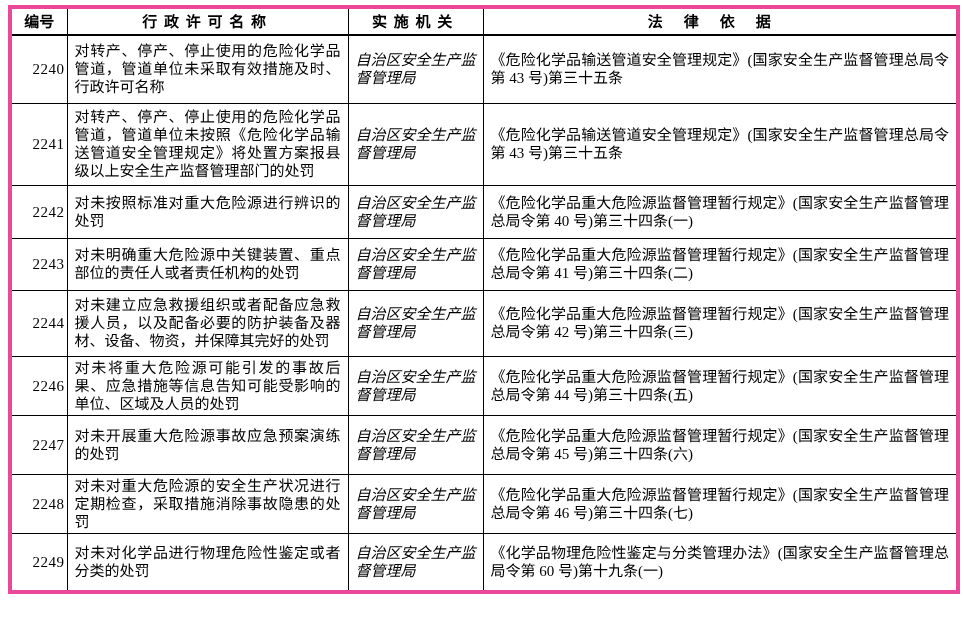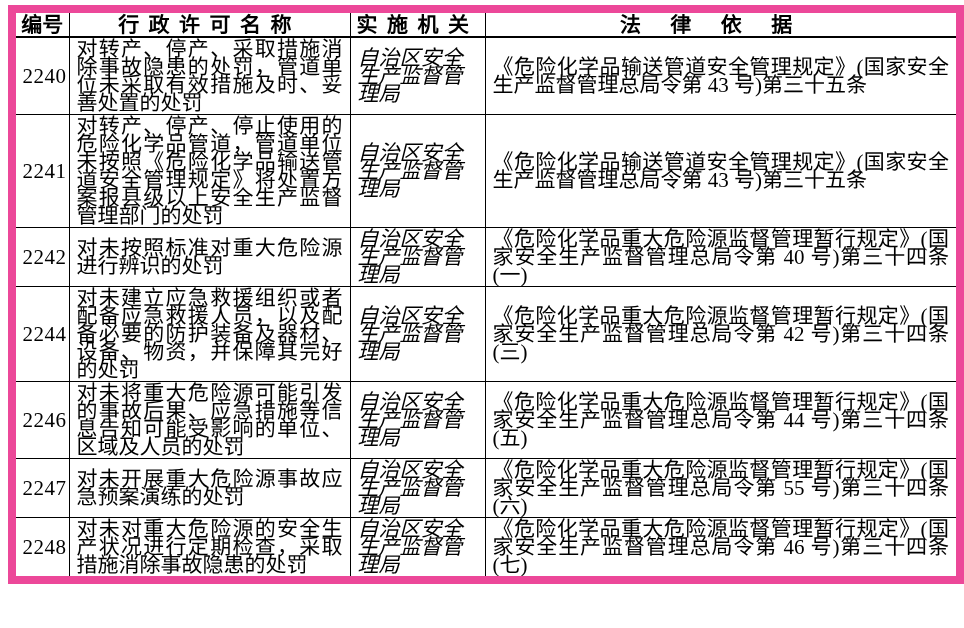--- a/index.html
+++ b/index.html
@@ -14,22 +14,22 @@
     height: 628px;
     box-sizing: border-box;
     padding: 5px 8px 6px 8px;
     overflow: hidden;
     background: #ffffff;
   }
   table.permits {
     border-collapse: collapse;
     table-layout: fixed;
     width: 948px;
-    border: 8px solid #ec4899;
-    font-size: 21px;
+    border: 4px solid #ec4899;
+    font-size: 15px;
     line-height: 18px;
   }
   col.c1 { width: 57px; }
   col.c2 { width: 281px; }
   col.c3 { width: 135px; }
   col.c4 { width: 475px; }
   th, td {
     border: 1px solid #000;
     vertical-align: middle;
     padding: 2px 7px;
@@ -81,55 +81,67 @@
       <tr>
         <th class="h-id">编号</th>
         <th class="h-name">行政许可名称</th>
         <th class="h-agency">实施机关</th>
         <th class="h-legal">法律依据</th>
       </tr>
     </thead>
     <tbody>
       <tr>
         <td class="id">2240</td>
-        <td class="name">对转产、停产、采取措施消除事故隐患的处罚，管道单位未采取有效措施及时、妥善处置的处罚</td>
+        <td class="name">对转产、停产、停止使用的危险化学品管道，管道单位未采取有效措施及时、行政许可名称</td>
         <td class="agency">自治区安全生产监督管理局</td>
         <td class="legal">《危险化学品输送管道安全管理规定》(国家安全生产监督管理总局令第 43 号)第三十五条</td>
       </tr>
       <tr>
         <td class="id">2241</td>
         <td class="name">对转产、停产、停止使用的危险化学品管道，管道单位未按照《危险化学品输送管道安全管理规定》将处置方案报县级以上安全生产监督管理部门的处罚</td>
         <td class="agency">自治区安全生产监督管理局</td>
         <td class="legal">《危险化学品输送管道安全管理规定》(国家安全生产监督管理总局令第 43 号)第三十五条</td>
       </tr>
       <tr>
         <td class="id">2242</td>
         <td class="name">对未按照标准对重大危险源进行辨识的处罚</td>
         <td class="agency">自治区安全生产监督管理局</td>
         <td class="legal">《危险化学品重大危险源监督管理暂行规定》(国家安全生产监督管理总局令第 40 号)第三十四条(一)</td>
+      </tr>
+      <tr>
+        <td class="id">2243</td>
+        <td class="name">对未明确重大危险源中关键装置、重点部位的责任人或者责任机构的处罚</td>
+        <td class="agency">自治区安全生产监督管理局</td>
+        <td class="legal">《危险化学品重大危险源监督管理暂行规定》(国家安全生产监督管理总局令第 41 号)第三十四条(二)</td>
       </tr>
       <tr>
         <td class="id">2244</td>
         <td class="name">对未建立应急救援组织或者配备应急救援人员，以及配备必要的防护装备及器材、设备、物资，并保障其完好的处罚</td>
         <td class="agency">自治区安全生产监督管理局</td>
         <td class="legal">《危险化学品重大危险源监督管理暂行规定》(国家安全生产监督管理总局令第 42 号)第三十四条(三)</td>
       </tr>
       <tr>
         <td class="id">2246</td>
         <td class="name">对未将重大危险源可能引发的事故后果、应急措施等信息告知可能受影响的单位、区域及人员的处罚</td>
         <td class="agency">自治区安全生产监督管理局</td>
         <td class="legal">《危险化学品重大危险源监督管理暂行规定》(国家安全生产监督管理总局令第 44 号)第三十四条(五)</td>
       </tr>
       <tr>
         <td class="id">2247</td>
         <td class="name">对未开展重大危险源事故应急预案演练的处罚</td>
         <td class="agency">自治区安全生产监督管理局</td>
-        <td class="legal">《危险化学品重大危险源监督管理暂行规定》(国家安全生产监督管理总局令第 55 号)第三十四条(六)</td>
+        <td class="legal">《危险化学品重大危险源监督管理暂行规定》(国家安全生产监督管理总局令第 45 号)第三十四条(六)</td>
       </tr>
       <tr>
         <td class="id">2248</td>
         <td class="name">对未对重大危险源的安全生产状况进行定期检查，采取措施消除事故隐患的处罚</td>
         <td class="agency">自治区安全生产监督管理局</td>
         <td class="legal">《危险化学品重大危险源监督管理暂行规定》(国家安全生产监督管理总局令第 46 号)第三十四条(七)</td>
       </tr>
+      <tr>
+        <td class="id">2249</td>
+        <td class="name">对未对化学品进行物理危险性鉴定或者分类的处罚</td>
+        <td class="agency">自治区安全生产监督管理局</td>
+        <td class="legal">《化学品物理危险性鉴定与分类管理办法》(国家安全生产监督管理总局令第 60 号)第十九条(一)</td>
+      </tr>
     </tbody>
   </table>
 </div>
 
 </body></html>

